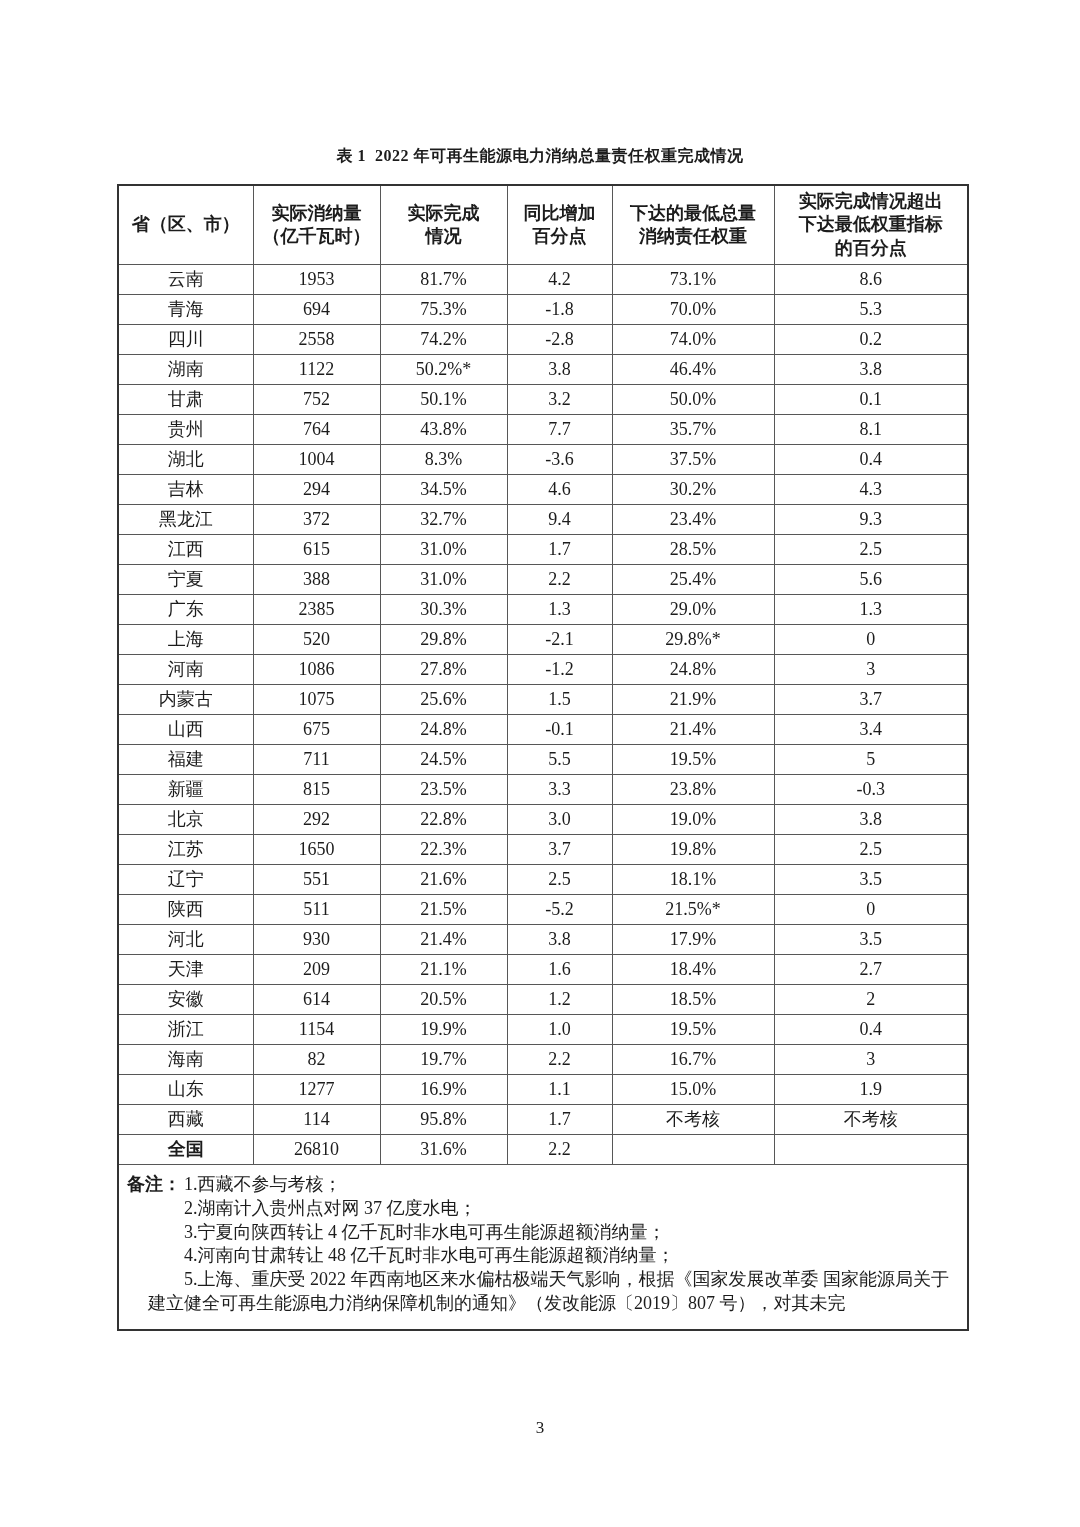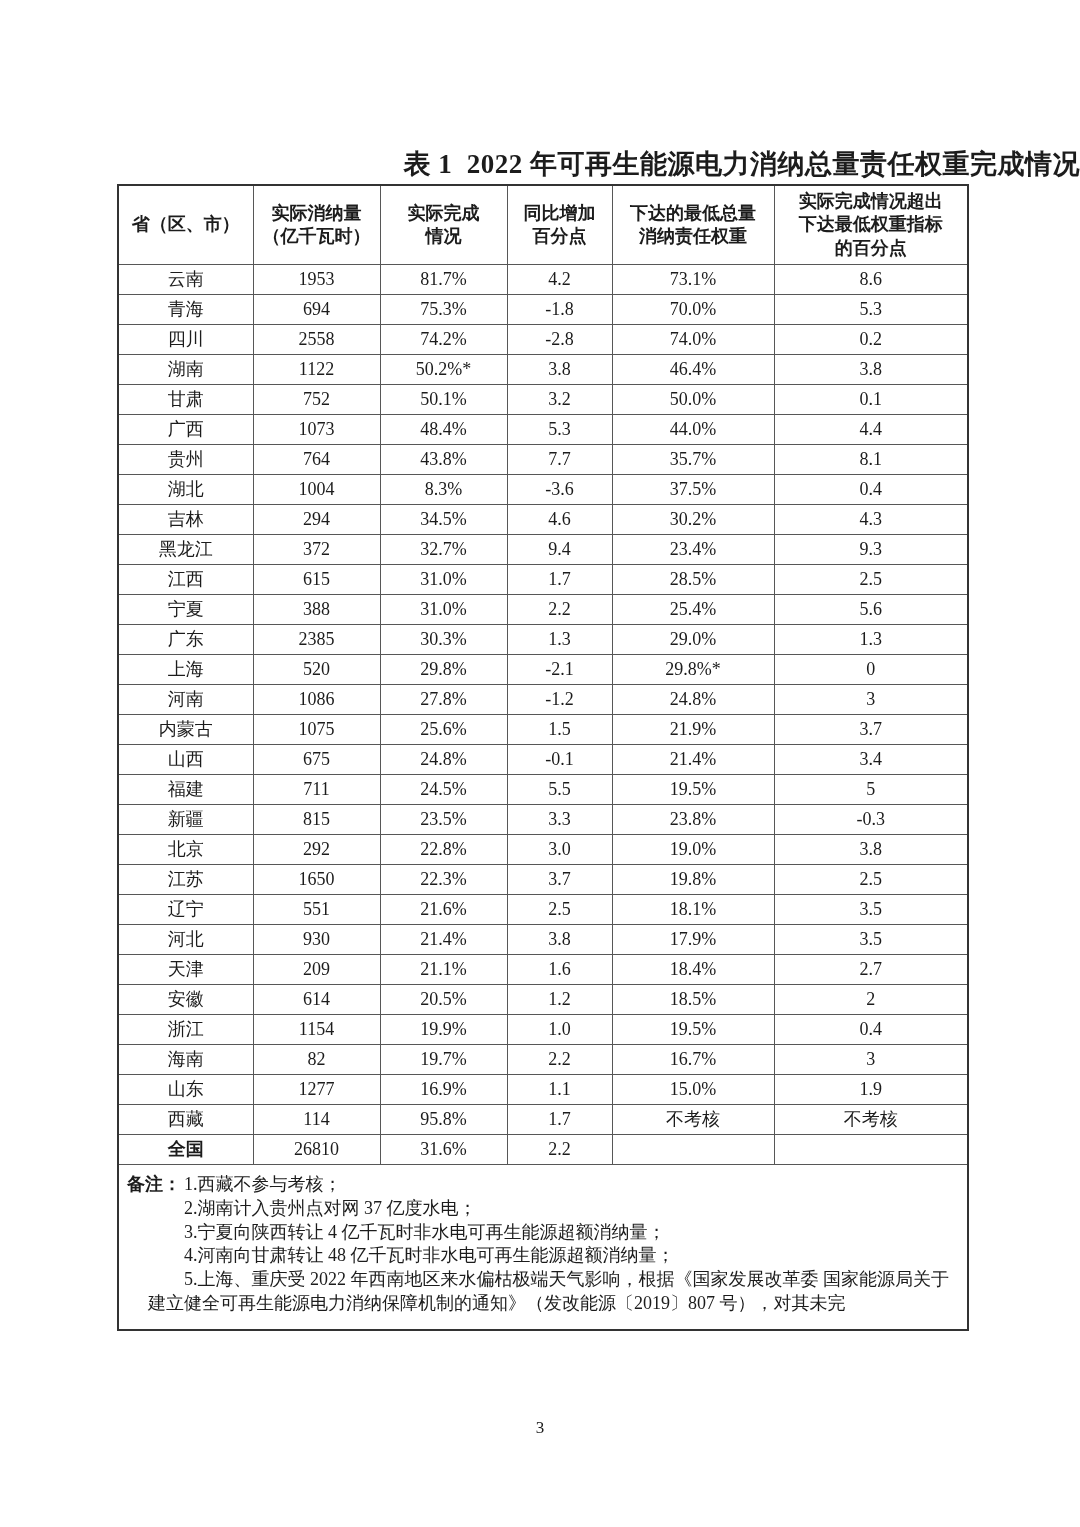--- a/index.html
+++ b/index.html
@@ -6,22 +6,22 @@
   .page {
     position:relative;
     width:1080px; height:1527px;
     background:#ffffff;
     font-family:"Liberation Serif","DejaVu Serif",serif;
     color:#1c1c1c;
     overflow:hidden;
   }
   .doc-title {
     position:absolute; top:146px; left:0; width:100%;
-    text-align:right;
-    font-size:27px; font-weight:bold;
+    text-align:center;
+    font-size:16px; font-weight:bold;
     letter-spacing:0.5px;
     white-space:pre;
   }
   table.main-table {
     position:absolute; top:184px; left:117px;
     width:850px;
     border-collapse:collapse;
     table-layout:fixed;
     border:2px solid #333333;
   }
@@ -129,28 +129,20 @@
         </tr>
         <tr>
           <td>甘肃</td>
           <td>752</td>
           <td>50.1%</td>
           <td>3.2</td>
           <td>50.0%</td>
           <td>0.1</td>
         </tr>
         <tr>
-          <td>广西</td>
-          <td>1073</td>
-          <td>48.4%</td>
-          <td>5.3</td>
-          <td>44.0%</td>
-          <td>4.4</td>
-        </tr>
-        <tr>
           <td>贵州</td>
           <td>764</td>
           <td>43.8%</td>
           <td>7.7</td>
           <td>35.7%</td>
           <td>8.1</td>
         </tr>
         <tr>
           <td>湖北</td>
           <td>1004</td>
@@ -263,20 +255,28 @@
           <td>19.8%</td>
           <td>2.5</td>
         </tr>
         <tr>
           <td>辽宁</td>
           <td>551</td>
           <td>21.6%</td>
           <td>2.5</td>
           <td>18.1%</td>
           <td>3.5</td>
+        </tr>
+        <tr>
+          <td>陕西</td>
+          <td>511</td>
+          <td>21.5%</td>
+          <td>-5.2</td>
+          <td>21.5%*</td>
+          <td>0</td>
         </tr>
         <tr>
           <td>河北</td>
           <td>930</td>
           <td>21.4%</td>
           <td>3.8</td>
           <td>17.9%</td>
           <td>3.5</td>
         </tr>
         <tr>

